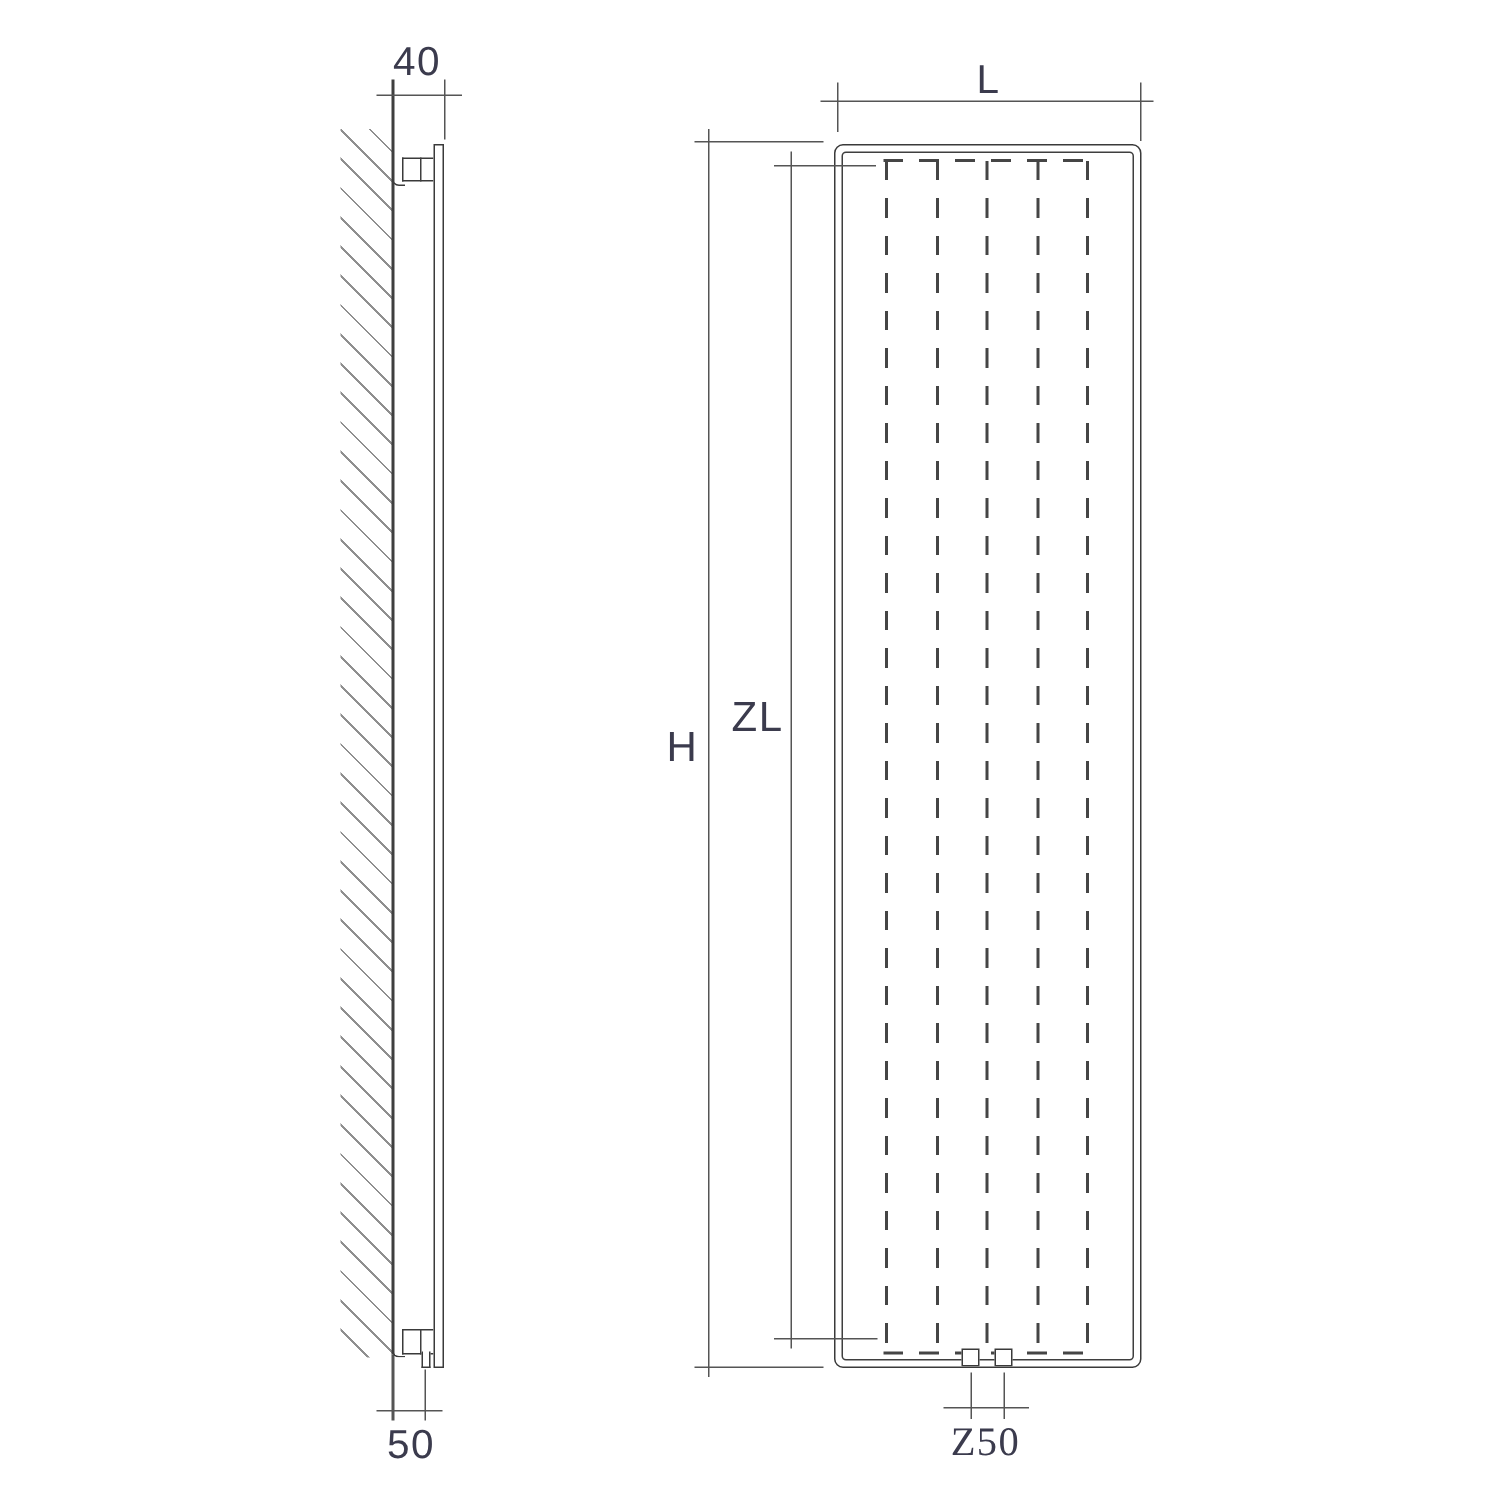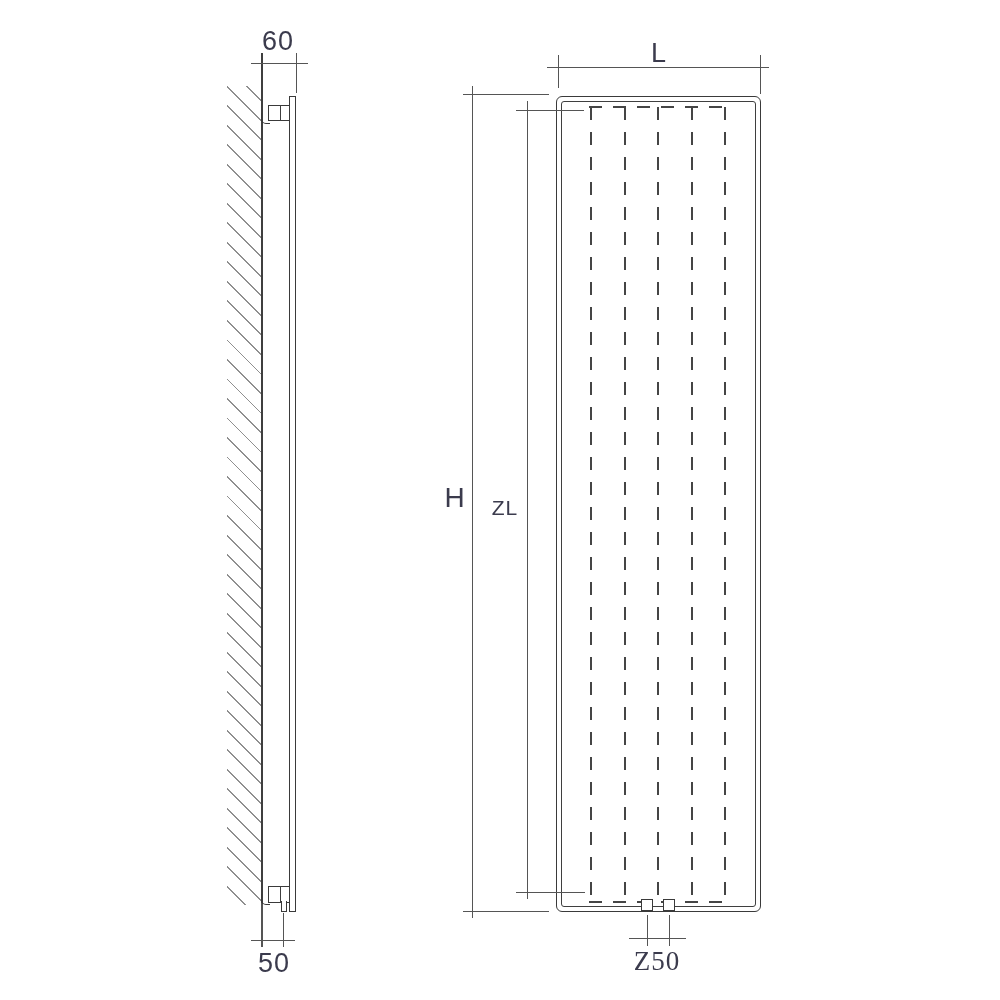--- a/index.html
+++ b/index.html
@@ -52,21 +52,21 @@
     <div class="ln" style="left:279.5px;top:104.5px;width:1.6px;height:16.5px;z-index:2;"></div>
     <div class="hook" style="left:261px;top:112.5px;width:8.5px;height:11px;z-index:1;"></div>
 
     <div class="arm" style="left:268px;top:886px;width:21px;height:16.5px;z-index:2;"></div>
     <div class="ln" style="left:279.5px;top:886px;width:1.6px;height:16.5px;z-index:2;"></div>
     <div class="hook" style="left:261px;top:894px;width:8.5px;height:11px;z-index:1;"></div>
     <div class="stub" style="left:280.5px;top:901px;width:6.5px;height:11px;z-index:4;"></div>
 
     <div class="dim" style="left:296.3px;top:53px;width:1.2px;height:40px;"></div>
     <div class="dim" style="left:251px;top:62.5px;width:56.5px;height:1.3px;"></div>
-    <div class="lbl" style="left:278px;top:28px;">60</div>
+    <div class="lbl" style="left:278px;top:28px;">40</div>
 
     <div class="dim" style="left:283px;top:913px;width:1.2px;height:34px;"></div>
     <div class="dim" style="left:251px;top:939.5px;width:44px;height:1.3px;"></div>
     <div class="lbl" style="left:274px;top:950px;text-align:center;">50</div>
   </div>
 
   <div>
 
     <div class="frame-outer" style="left:556px;top:96px;width:205px;height:816px;"></div>
     <div class="frame-inner" style="left:561px;top:101px;width:195px;height:806px;"></div>
@@ -88,21 +88,21 @@
     <div class="lbl" style="left:659px;top:40px;">L</div>
 
     <div class="dim" style="left:471.5px;top:86px;width:1.3px;height:832px;"></div>
     <div class="dim" style="left:463px;top:93.5px;width:86px;height:1.2px;"></div>
     <div class="dim" style="left:463px;top:911px;width:86px;height:1.2px;"></div>
     <div class="lbl" style="left:455px;top:484px;font-size:28px;">H</div>
 
     <div class="dim" style="left:527px;top:101px;width:1.3px;height:798px;"></div>
     <div class="dim" style="left:516px;top:110px;width:68px;height:1.2px;"></div>
     <div class="dim" style="left:516px;top:891.5px;width:69px;height:1.2px;"></div>
-    <div class="lbl" style="left:505px;top:497px;font-size:21px;">ZL</div>
+    <div class="lbl" style="left:505px;top:464px;font-size:28px;">ZL</div>
 
     <div class="dim" style="left:646.5px;top:915px;width:1.2px;height:31px;"></div>
     <div class="dim" style="left:668.5px;top:915px;width:1.2px;height:31px;"></div>
     <div class="dim" style="left:629px;top:938px;width:57px;height:1.3px;"></div>
     <div class="lbl" style="left:657px;top:948px;font-family:Liberation Serif, serif;">Z50</div>
   </div>
 
 </div>
 
 </body></html>

